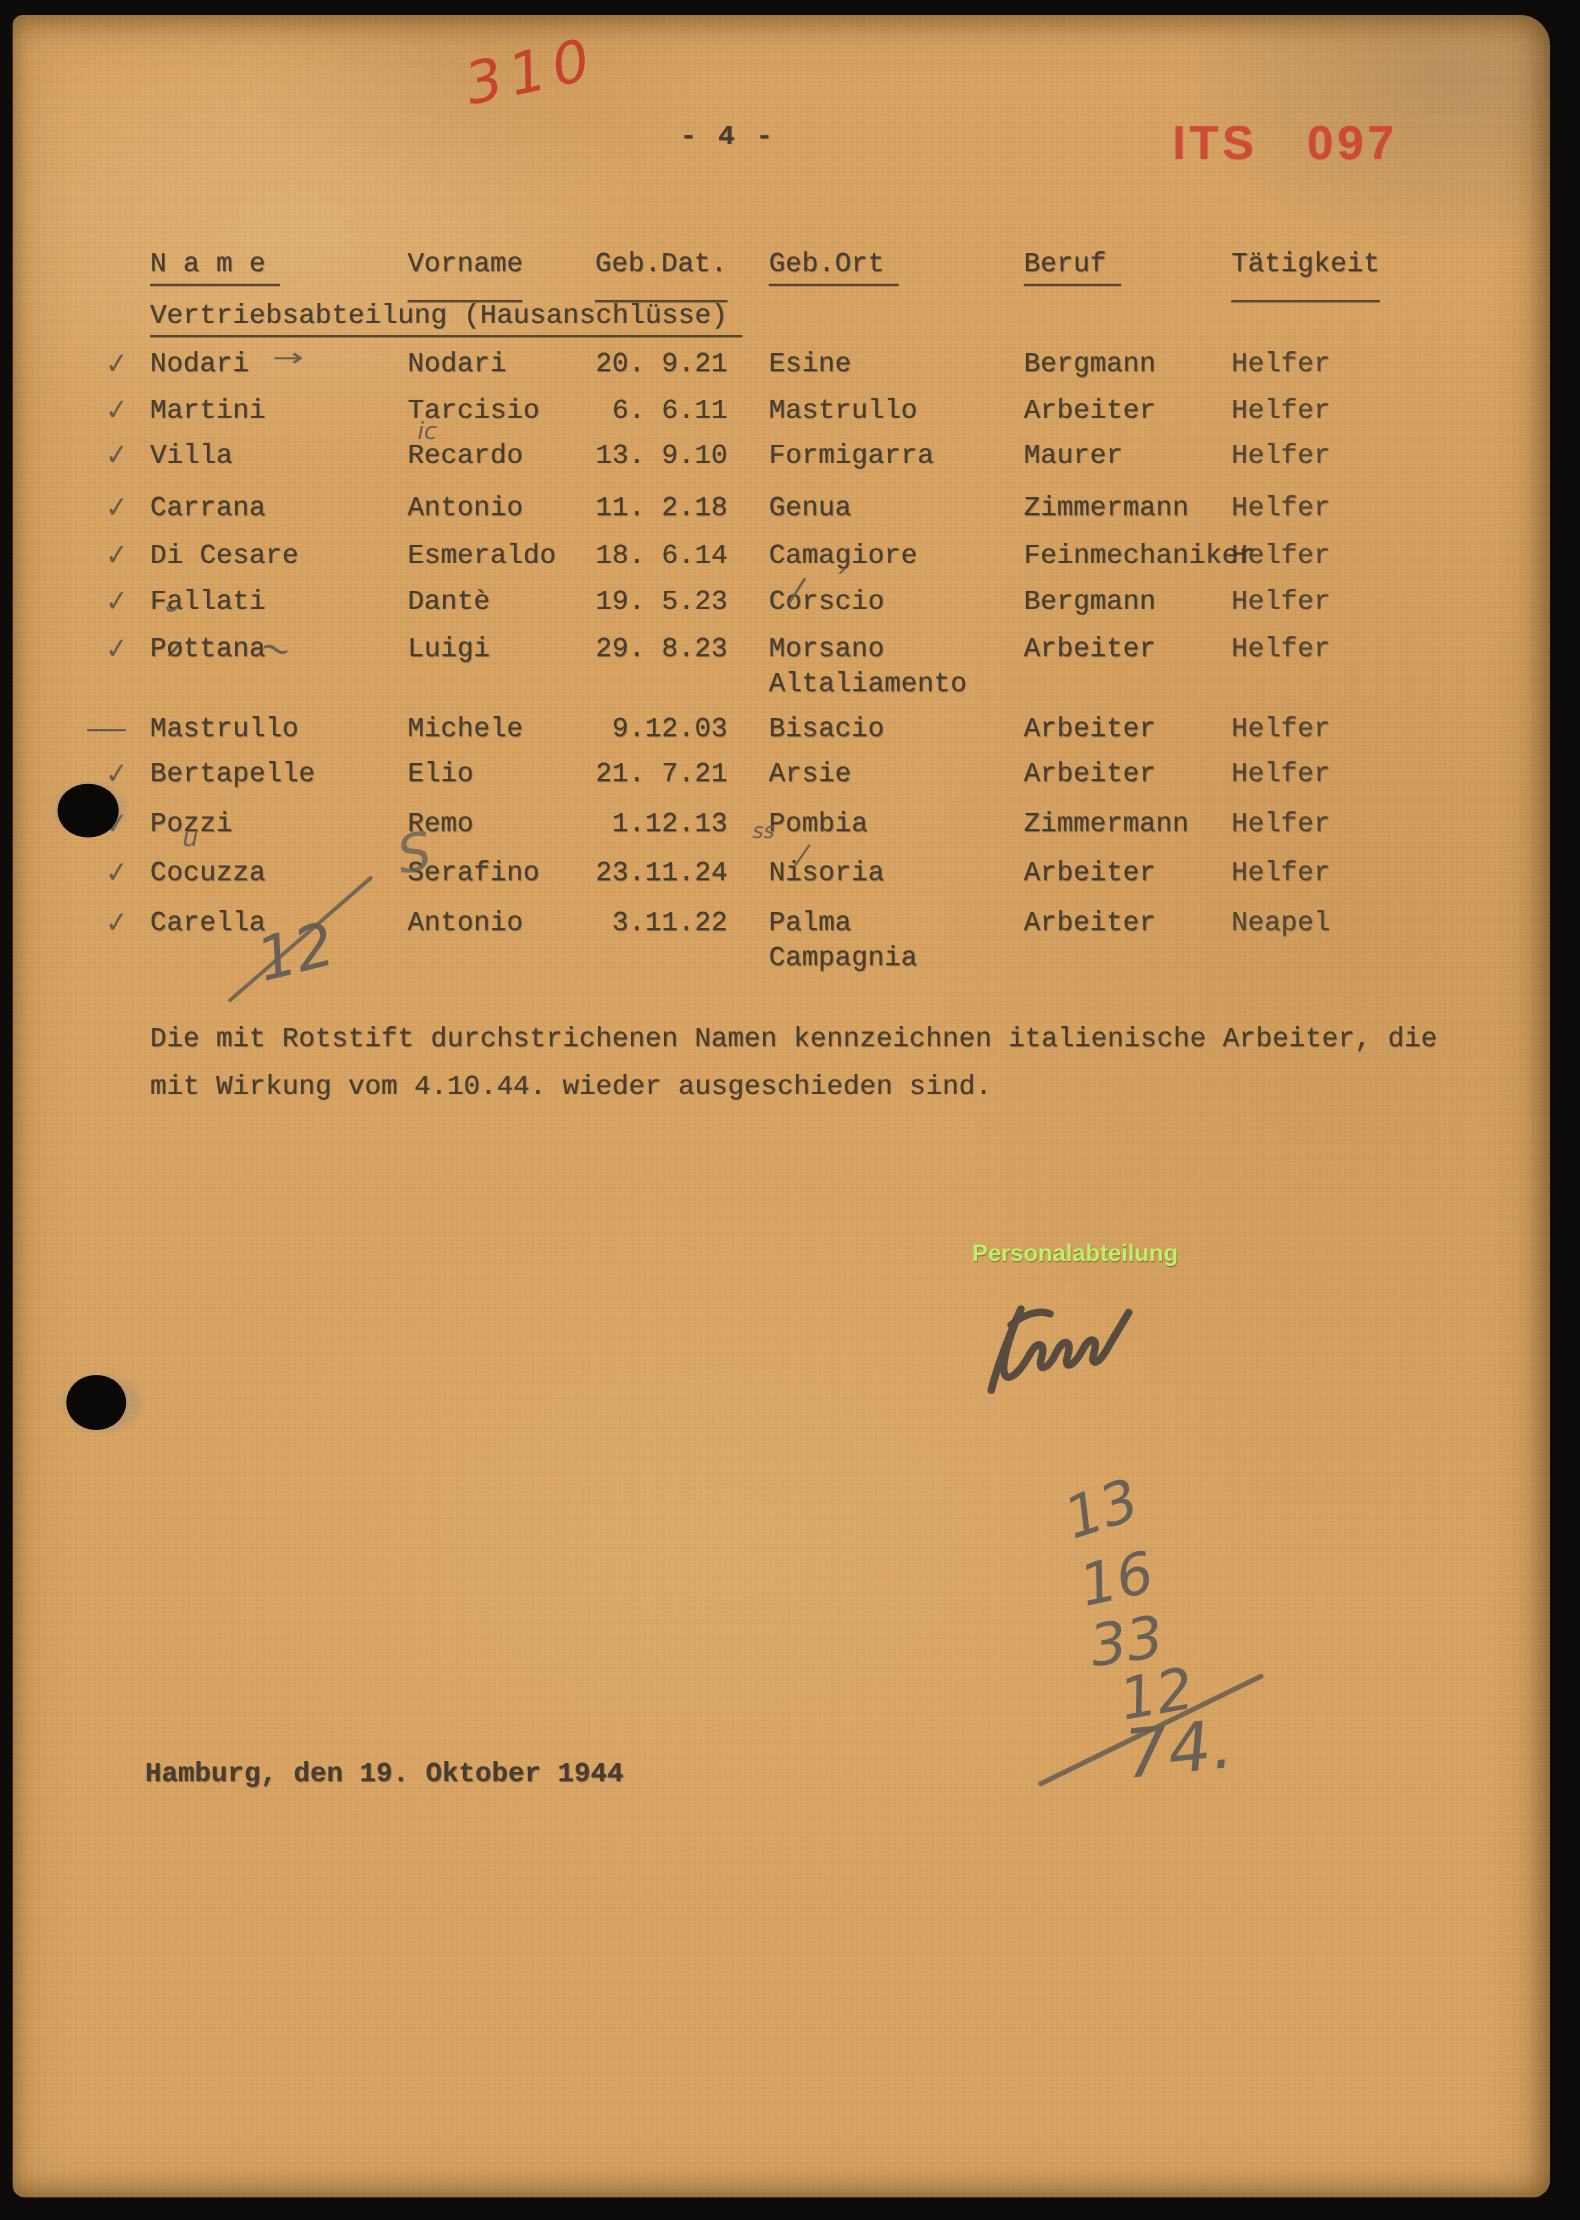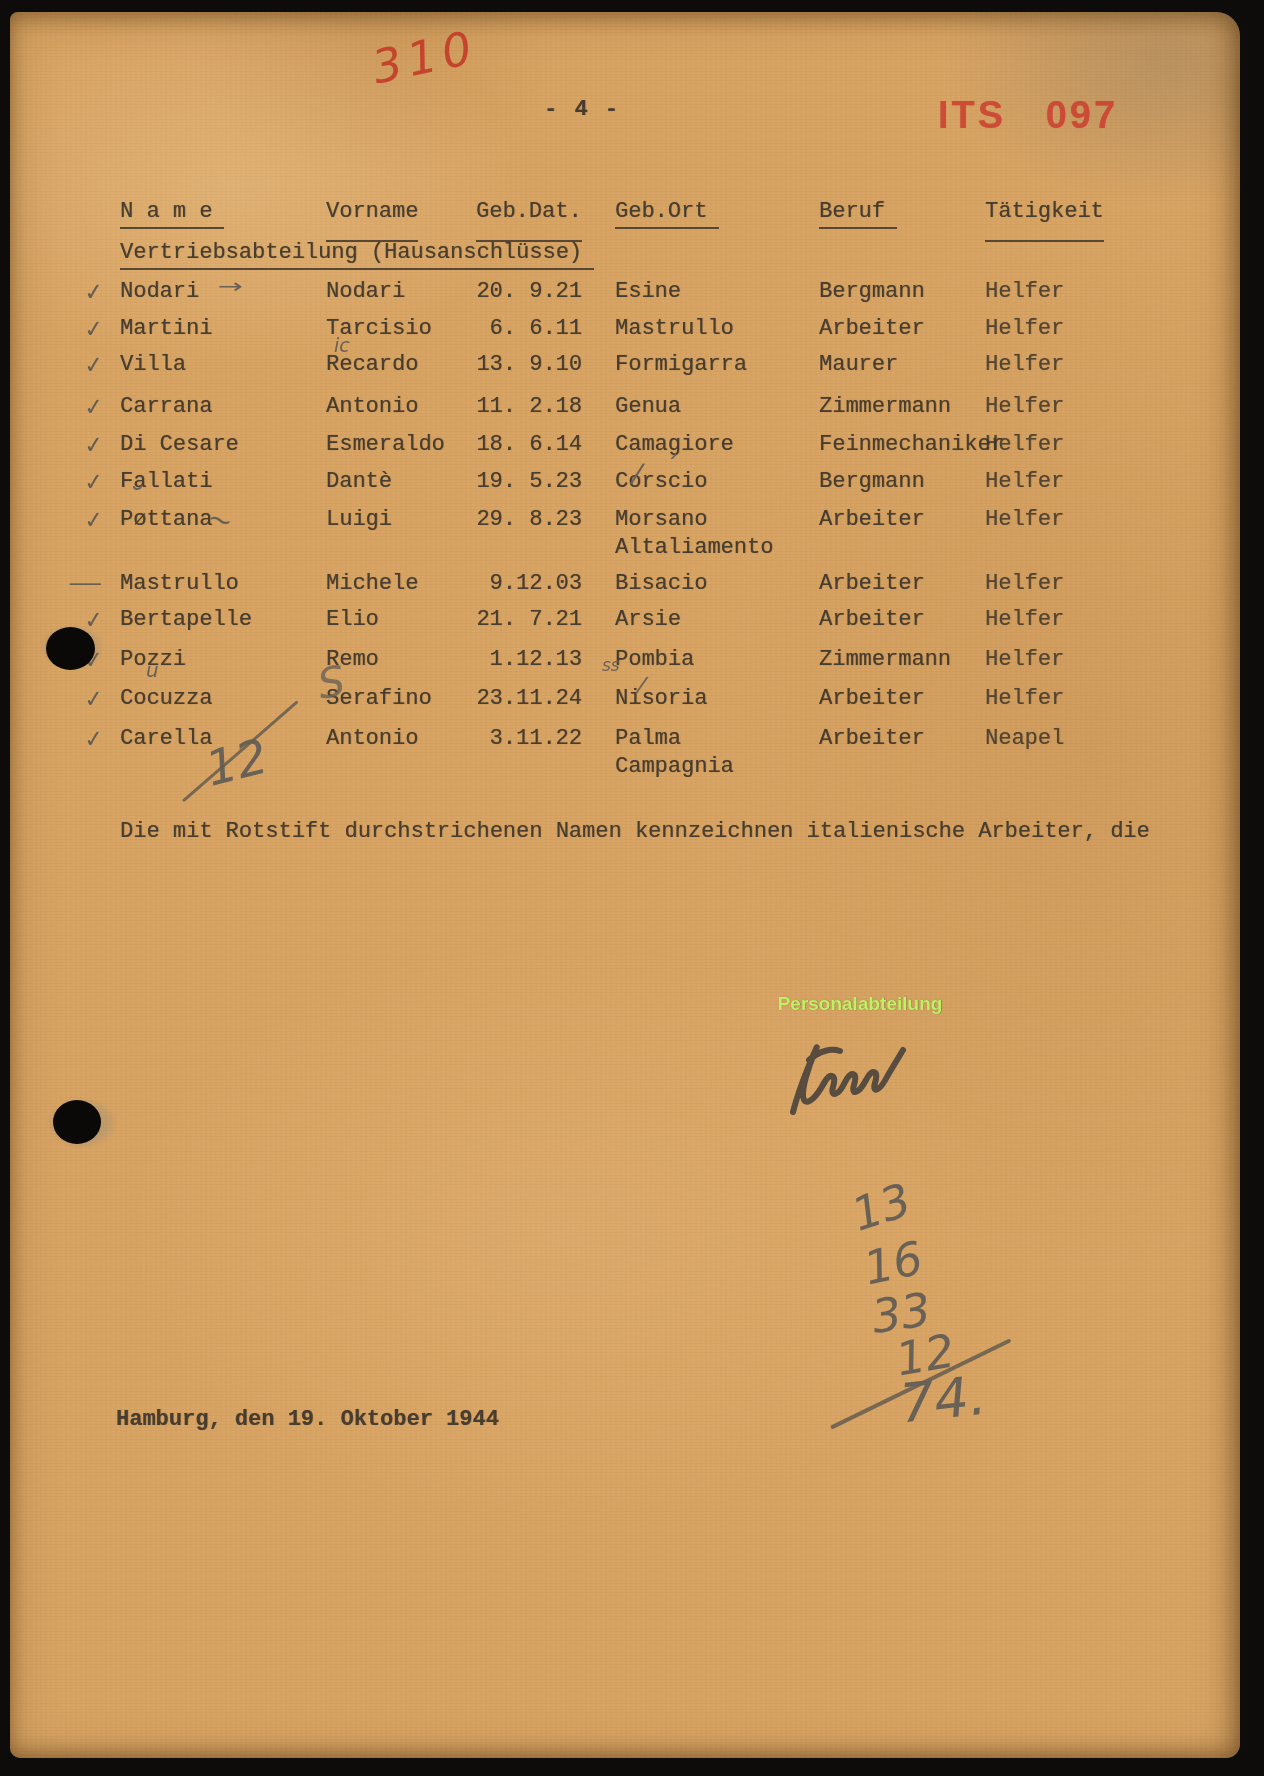--- a/index.html
+++ b/index.html
@@ -225,20 +225,21 @@
   <span class="pencil" style="left:664px;top:452px;font-size:26px;">´</span>
   <span class="pencil" style="left:146px;top:658px;font-size:20px;">u</span>
   <span class="pencil" style="left:318px;top:658px;font-size:42px;transform:rotate(-10deg);opacity:0.8;">S</span>
   <span class="pencil" style="left:602px;top:655px;font-size:17px;">ss</span>
   <span class="pencil" style="left:638px;top:672px;font-size:22px;transform:rotate(8deg);">/</span>
 
   <span class="pencil" style="left:206px;top:734px;font-size:48px;transform:rotate(-14deg);">12</span>
   <div class="pencil-line" style="left:182px;top:800px;width:152px;height:3px;transform:rotate(-41deg);"></div>
 
   <div class="typed" style="left:120px;top:820px;">Die mit Rotstift durchstrichenen Namen kennzeichnen italienische Arbeiter, die</div>
+  <div class="typed" style="left:120px;top:858px;">mit Wirkung vom 4.10.44. wieder ausgeschieden sind.</div>
 
   <div class="stamp-block">
     <div class="stamp-l2">Personalabteilung</div>
   </div>
 
   <svg style="position:absolute;left:765px;top:1030px;" width="180" height="95" viewBox="0 0 180 95">
     <g fill="none" stroke="#45403a" stroke-width="6" stroke-linecap="round" stroke-linejoin="round" opacity="0.87">
       <path d="M28,82 C36,50 56,8 51,19 C44,35 35,62 39,70 C43,76 52,66 59,53"></path>
       <path d="M44,30 C54,21 66,18 75,21"></path>
       <path d="M59,53 C65,42 72,44 68,57 C65,67 73,67 80,52 C86,40 93,42 89,55 C86,65 93,65 101,50 C107,38 114,40 110,53 C107,63 114,63 123,45 L138,20"></path>

